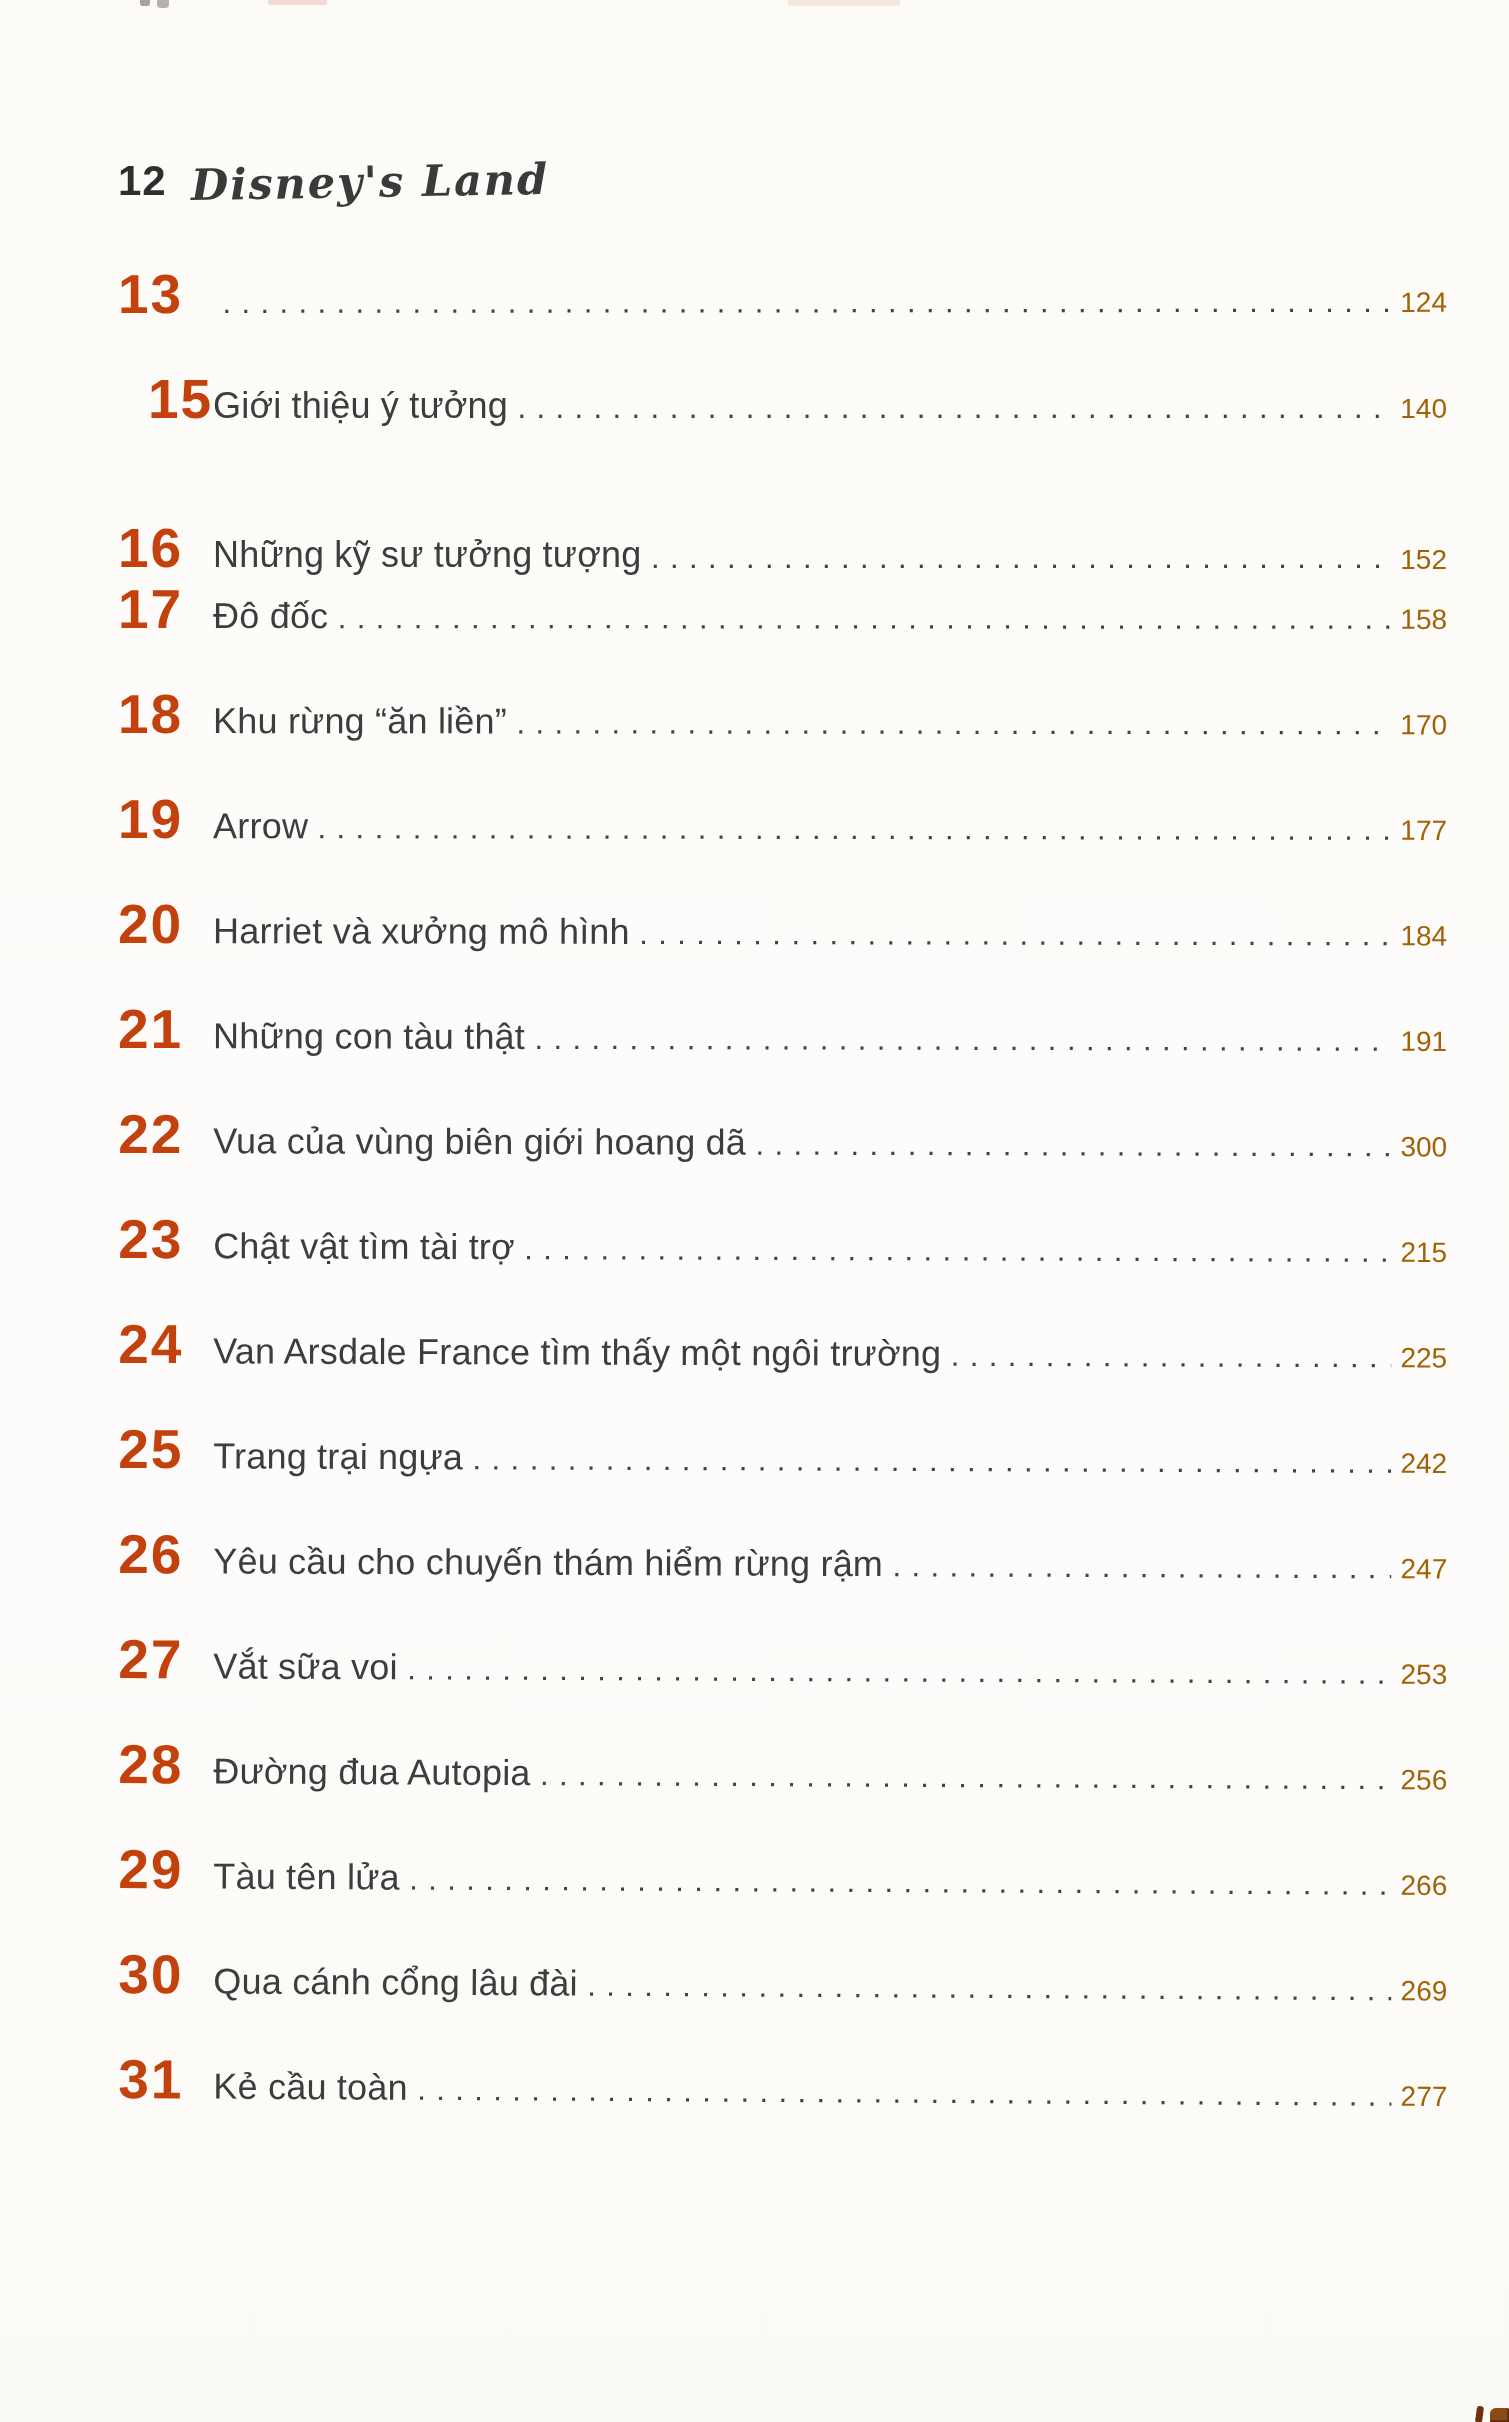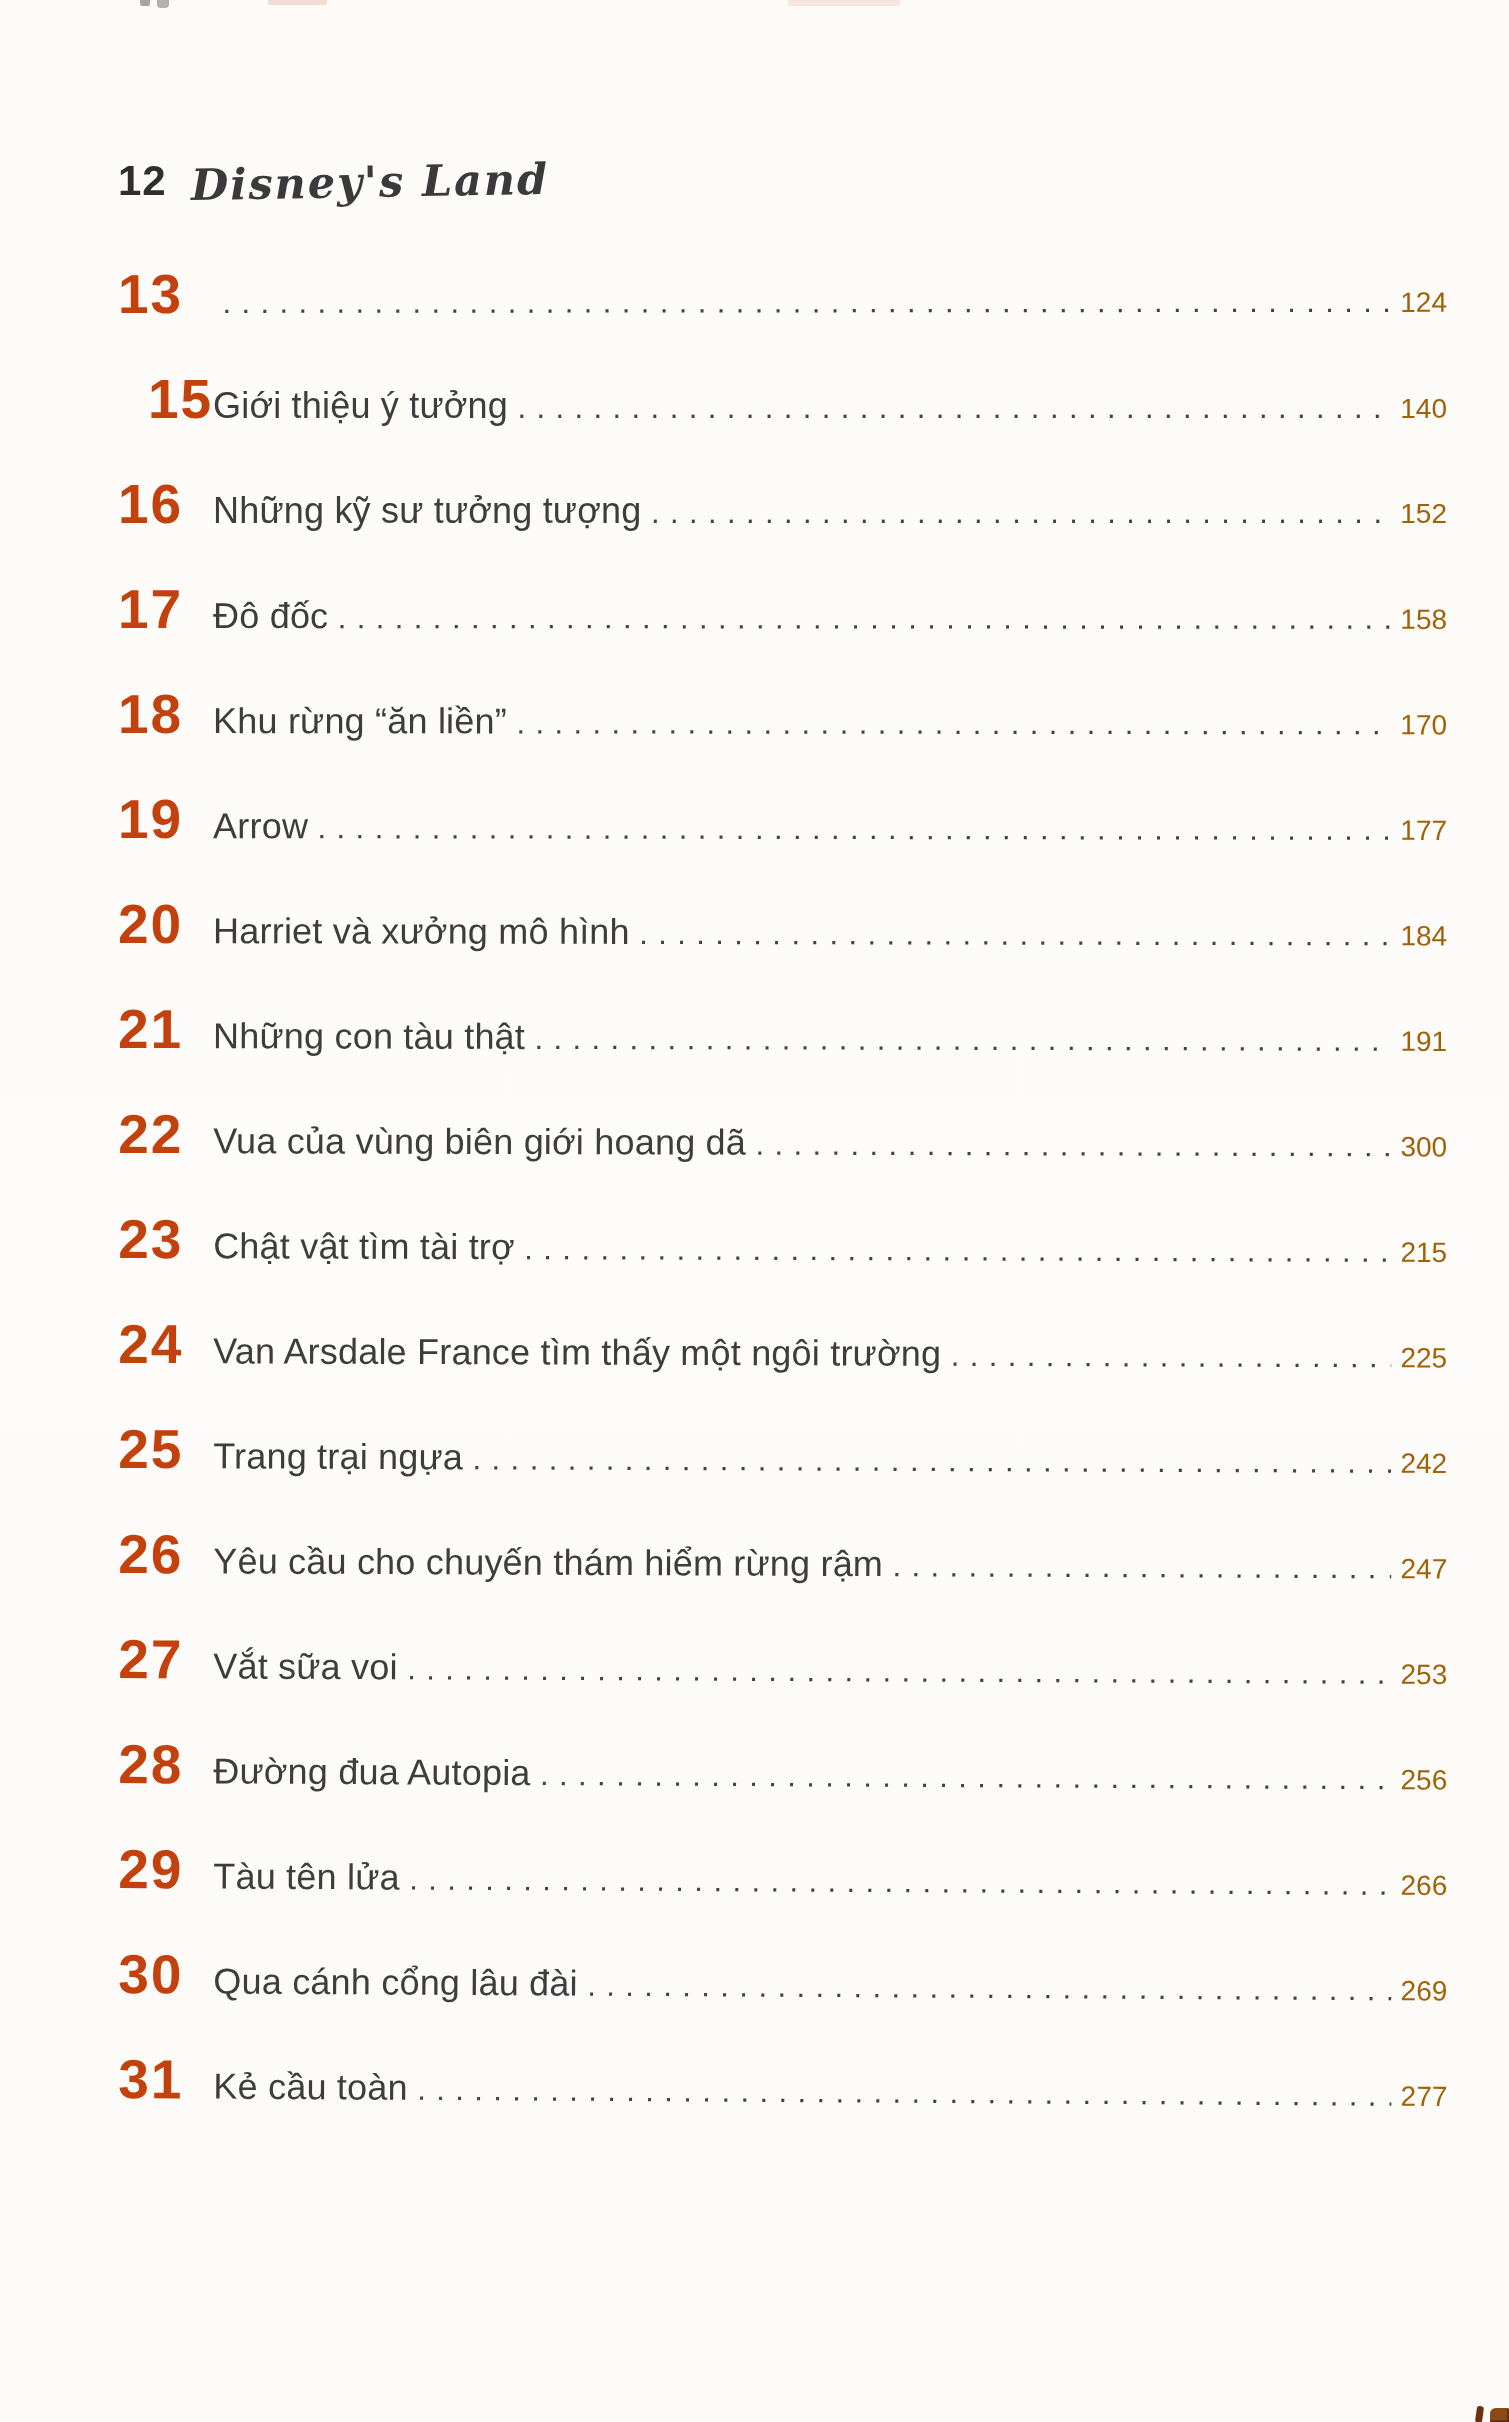--- a/index.html
+++ b/index.html
@@ -45,21 +45,21 @@
     <span class="num">13</span>
     <span class="leader"></span>
     <span class="pagenum">124</span>
   </div>
     <div class="toc-row" style="transform: rotate(-0.006deg); transform-origin: 0px 100%; text-align: right;">
     <span class="num">15</span>
     <span class="title">Giới thiệu ý tưởng</span>
     <span class="leader"></span>
     <span class="pagenum">140</span>
   </div>
-    <div class="toc-row" style="transform: rotate(0.017deg); transform-origin: 0px 100%;">
+    <div class="toc-row" style="transform: rotate(0.017deg); transform-origin: 0px 100%; align-items: flex-end;">
     <span class="num">16</span>
     <span class="title">Những kỹ sư tưởng tượng</span>
     <span class="leader"></span>
     <span class="pagenum">152</span>
   </div>
     <div class="toc-row" style="transform: rotate(0.039deg); transform-origin: 0px 100%;">
     <span class="num">17</span>
     <span class="title">Đô đốc</span>
     <span class="leader"></span>
     <span class="pagenum">158</span>

